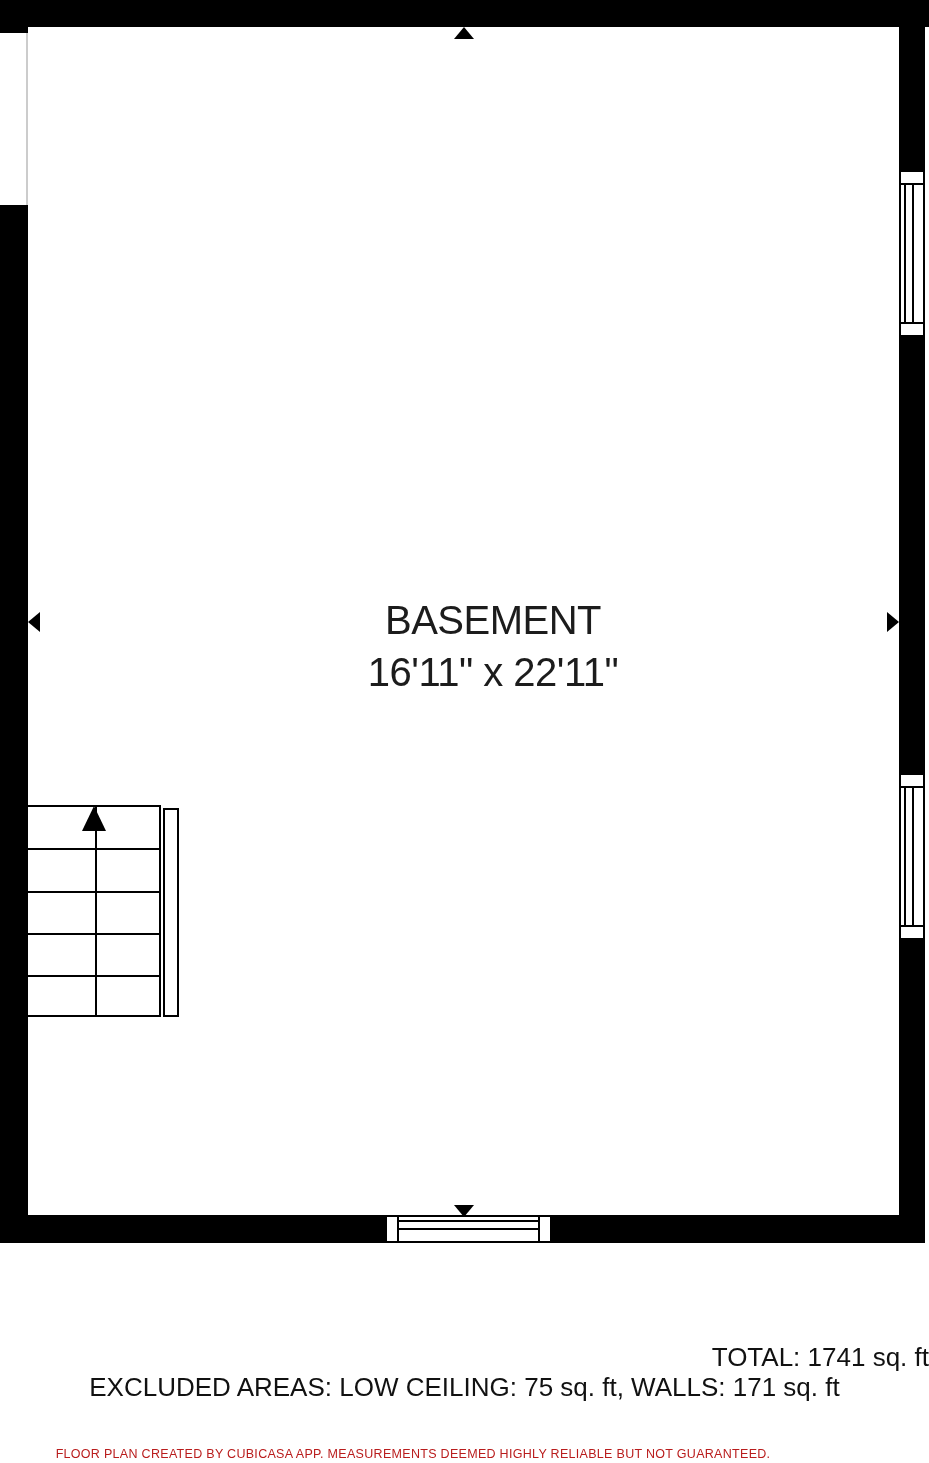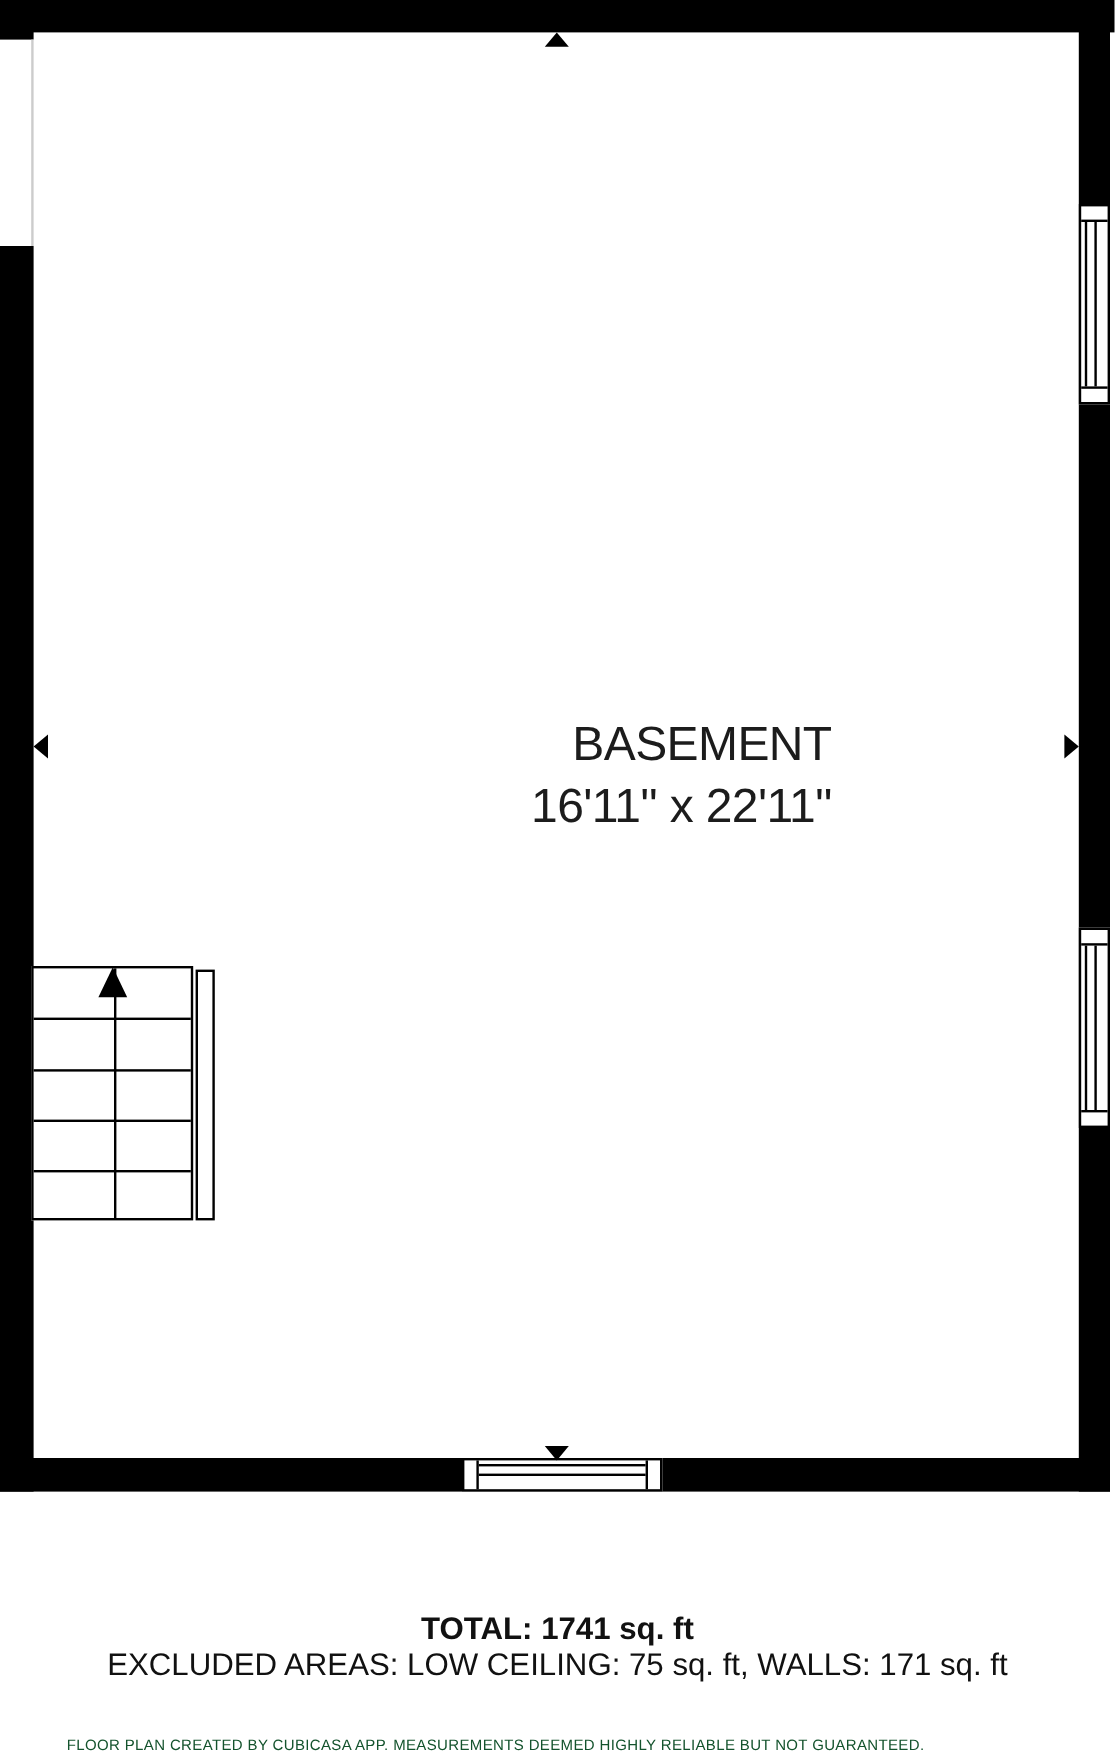--- a/index.html
+++ b/index.html
@@ -71,42 +71,42 @@
                border-top: 10px solid transparent; border-bottom: 10px solid transparent;
                border-right: 12px solid #000000; }
   .tri-right { left: 887px; top: 612px;
                border-top: 10px solid transparent; border-bottom: 10px solid transparent;
                border-left: 12px solid #000000; }
 
   
   .room-label {
     position: absolute;
     left: 293px; top: 594px; width: 400px;
-    text-align: right;
+    text-align: center;
     color: #1c1c1c;
     font-size: 40px;
     line-height: 52px;
     letter-spacing: -0.5px;
     white-space: nowrap;
   }
   .summary {
     position: absolute;
     left: 0; top: 1342px; width: 929px;
     text-align: center;
     color: #111111;
     font-size: 26px;
     line-height: 30px;
     white-space: nowrap;
   }
-  .summary .total { font-weight: 700; }
+  .summary .total { font-weight: 400; text-align: right; }
   .footer {
     position: absolute;
     left: 0; top: 1447px; width: 826px;
     text-align: center;
-    color: #14532d;
+    color: #b91c1c;
     font-size: 12.5px;
     letter-spacing: 0.3px;
     white-space: nowrap;
   }
 </style>
 </head>
 <body>
 
 <div id="page">
 

